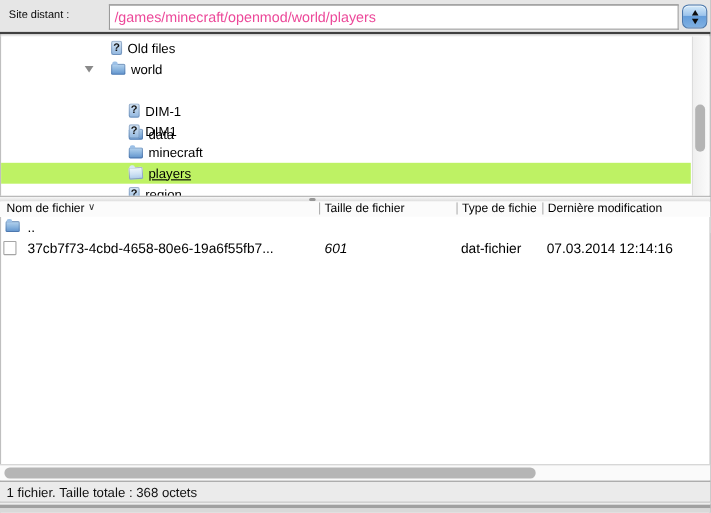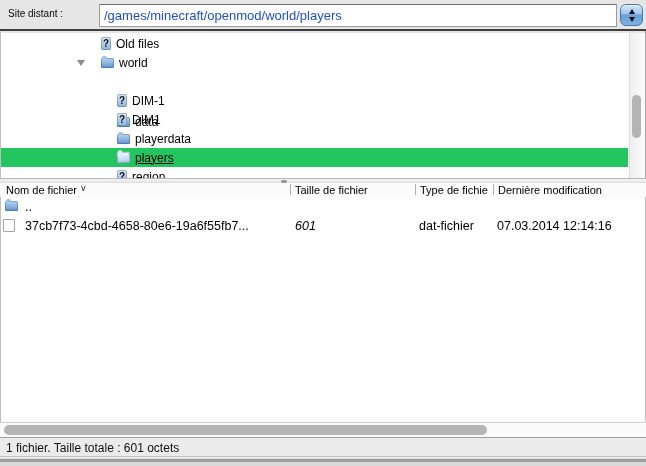--- a/index.html
+++ b/index.html
@@ -8,34 +8,34 @@
     font-family:"Liberation Sans","DejaVu Sans",sans-serif;
     background:#e6e6e6;
     box-shadow:inset -1px 0 0 #9a9a9a, inset 1px 0 0 #c6c6c6;
   }
   
   .topbar{position:absolute;left:0;top:0;width:646px;height:31px;background:#e6e6e6;
     border-bottom:2px solid #3f3f3f;box-sizing:border-box;}
   .topbar-label{position:absolute;left:8px;top:8px;font-size:10px;color:#0a0a0a;}
   .path-input{position:absolute;left:99px;top:4px;width:508px;height:19px;
     border:1px solid #9b9b9b;border-top-color:#6f6f6f;background:#fff;
-    font-family:"Liberation Sans",sans-serif;font-size:13px;color:#1d4ed8;padding:1px 4px;margin:0;}
+    font-family:"Liberation Sans",sans-serif;font-size:13px;color:#ec4899;padding:1px 4px;margin:0;}
   .stepper{position:absolute;left:620px;top:4px;width:21px;height:20px;border-radius:6px;
     border:1px solid #4a77ab;
     background:linear-gradient(180deg,#d6ebfa 0%,#9cc4ec 45%,#659edb 50%,#7fb0e2 100%);
     box-shadow:inset 0 1px 0 rgba(255,255,255,.7);
     display:flex;flex-direction:column;align-items:center;justify-content:center;gap:3px;cursor:pointer;}
   .tri-up{width:0;height:0;border-left:3.5px solid transparent;border-right:3.5px solid transparent;border-bottom:5px solid #0d0d0d;}
   .tri-down{width:0;height:0;border-left:3.5px solid transparent;border-right:3.5px solid transparent;border-top:5px solid #0d0d0d;}
 
   
   .tree-pane{position:absolute;left:0;top:33px;width:646px;height:145px;background:#fff;
     overflow:hidden;box-shadow:inset -1px 0 0 #a8a8a8, inset 1px 0 0 #bfbfbf;}
   .tree-row{position:absolute;left:1px;width:627px;height:19px;display:flex;align-items:center;font-size:12px;color:#000;}
-  .tree-row.selected{background:#22c55e;text-decoration:underline;}
+  .tree-row.selected{background:#bef264;text-decoration:underline;}
   .expander{position:absolute;left:76px;top:7px;width:0;height:0;
     border-left:4.5px solid transparent;border-right:4.5px solid transparent;border-top:6px solid #8a8a8a;}
   .ticon{flex:0 0 auto;}
   .lvl2 .ticon{margin-left:100px;}
   .lvl3 .ticon{margin-left:116px;}
   .tlabel{margin-left:5px;white-space:nowrap;}
   .ticon.folder{width:13px;height:10px;border-radius:1.5px;position:relative;
     background:linear-gradient(180deg,#b9d6f0 0%,#87b2dd 55%,#5d90cb 100%);
     box-shadow:inset 0 0 0 1px rgba(40,70,120,.35);}
   .ticon.folder::before{content:"";position:absolute;left:1px;top:-2px;width:5px;height:3px;
@@ -133,21 +133,21 @@
       <div class="tree-row lvl3" style="top: 58px;">
         <span class="ticon unknown">?</span>
         <span class="tlabel">DIM-1</span>
       </div>
       <div class="tree-row lvl3" style="top: 77px;">
         <span class="ticon unknown">?</span>
         <span class="tlabel">DIM1</span>
       </div>
       <div class="tree-row lvl3" style="top: 96px;">
         <span class="ticon folder"></span>
-        <span class="tlabel">playerdata</span>
+        <span class="tlabel">minecraft</span>
       </div>
       <div class="tree-row lvl3 selected" style="top: 115px;">
         <span class="ticon folder-open"></span>
         <span class="tlabel">players</span>
       </div>
       <div class="tree-row lvl3" style="top: 134px;">
         <span class="ticon unknown">?</span>
         <span class="tlabel">region</span>
       </div>
     </div>
@@ -188,20 +188,20 @@
         <span class="fdate">07.03.2014 12:14:16</span>
       </div>
     </div>
 </div>
 
 <div class="hscroll">
   <div class="hthumb"></div>
 </div>
 
 <div class="statusbar">
-  <span class="status-text">1 fichier. Taille totale : 601 octets</span>
+  <span class="status-text">1 fichier. Taille totale : 368 octets</span>
 </div>
 
 <div class="bottom-edge">
   <div class="be1"></div>
   <div class="be2"></div>
   <div class="be3"></div>
 </div>
 
 </body></html>

